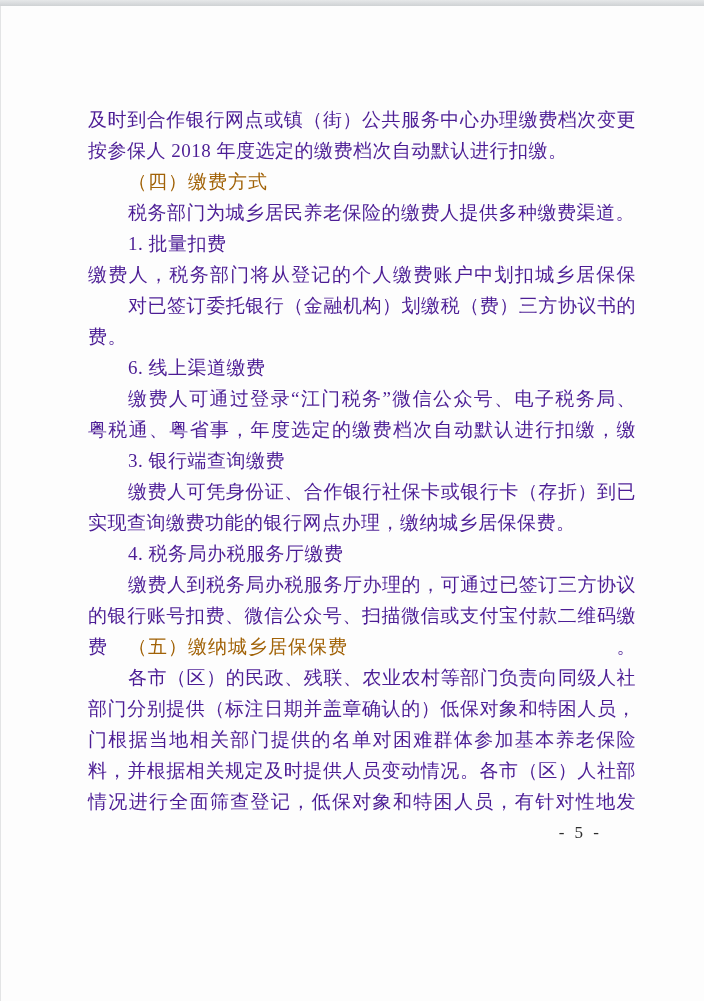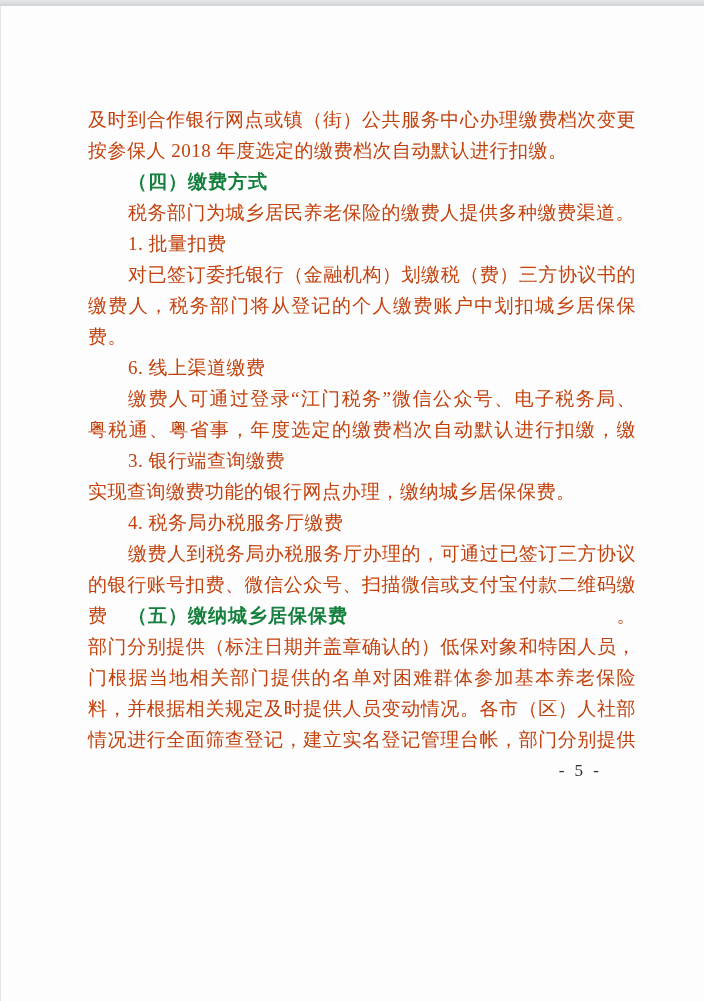--- a/index.html
+++ b/index.html
@@ -30,35 +30,35 @@
     position: absolute;
     left: 88px;
     top: 104px;
     width: 548px;
   }
   .line {
     height: 31px;
     line-height: 31px;
     font-size: 19px;
     letter-spacing: 0.5px;
-    color: #c2410c;
+    color: #4c1d95;
     white-space: nowrap;
   }
   .line.justify {
     white-space: normal;
     text-align: justify;
     text-align-last: justify;
     text-justify: inter-character;
   }
   .line.indent {
     padding-left: 40px;
   }
   .line.bold {
-    font-weight: bold;
-    color: #15803d;
+    font-weight: normal;
+    color: #a16207;
     letter-spacing: 1px;
   }
   .page-number {
     height: 31px;
     line-height: 31px;
     font-size: 17px;
     letter-spacing: 3px;
     color: #2e2e2e;
     text-align: right;
     padding-right: 34px;
@@ -70,30 +70,32 @@
 <div class="top-strip"></div>
 <div class="left-edge"></div>
 
 <div class="text-block" id="lines-container">
 
 <div class="line justify">及时到合作银行网点或镇（街）公共服务中心办理缴费档次变更</div>
     <div class="line">按参保人 2018 年度选定的缴费档次自动默认进行扣缴。</div>
     <div class="line indent bold">（四）缴费方式</div>
     <div class="line indent">税务部门为城乡居民养老保险的缴费人提供多种缴费渠道。</div>
     <div class="line indent">1.  批量扣费</div>
+    <div class="line justify">缴费人，税务部门将从登记的个人缴费账户中划扣城乡居保保</div>
     <div class="line indent justify">对已签订委托银行（金融机构）划缴税（费）三方协议书的</div>
-    <div class="line justify">缴费人，税务部门将从登记的个人缴费账户中划扣城乡居保保</div>
     <div class="line">费。</div>
     <div class="line indent">6. 线上渠道缴费</div>
     <div class="line indent justify">缴费人可通过登录“江门税务”微信公众号、电子税务局、</div>
     <div class="line justify">粤税通、粤省事，年度选定的缴费档次自动默认进行扣缴，缴</div>
     <div class="line indent">3. 银行端查询缴费</div>
+    <div class="line indent justify">缴费人可凭身份证、合作银行社保卡或银行卡（存折）到已</div>
     <div class="line">实现查询缴费功能的银行网点办理，缴纳城乡居保保费。</div>
     <div class="line indent">4. 税务局办税服务厅缴费</div>
     <div class="line indent justify">缴费人到税务局办税服务厅办理的，可通过已签订三方协议</div>
     <div class="line justify">的银行账号扣费、微信公众号、扫描微信或支付宝付款二维码缴费。</div>
     <div class="line indent bold">（五）缴纳城乡居保保费</div>
+    <div class="line indent justify">各市（区）的民政、残联、农业农村等部门负责向同级人社</div>
     <div class="line justify">部门分别提供（标注日期并盖章确认的）低保对象和特困人员，</div>
     <div class="line justify">门根据当地相关部门提供的名单对困难群体参加基本养老保险</div>
     <div class="line justify">料，并根据相关规定及时提供人员变动情况。各市（区）人社部</div>
-    <div class="line justify">情况进行全面筛查登记，建立实名登记管理台帐，部门分别提供</div>
+    <div class="line justify">情况进行全面筛查登记，低保对象和特困人员，有针对性地发</div>
     <div class="page-number">- 5 -</div>
   </div>
 
 </body></html>

